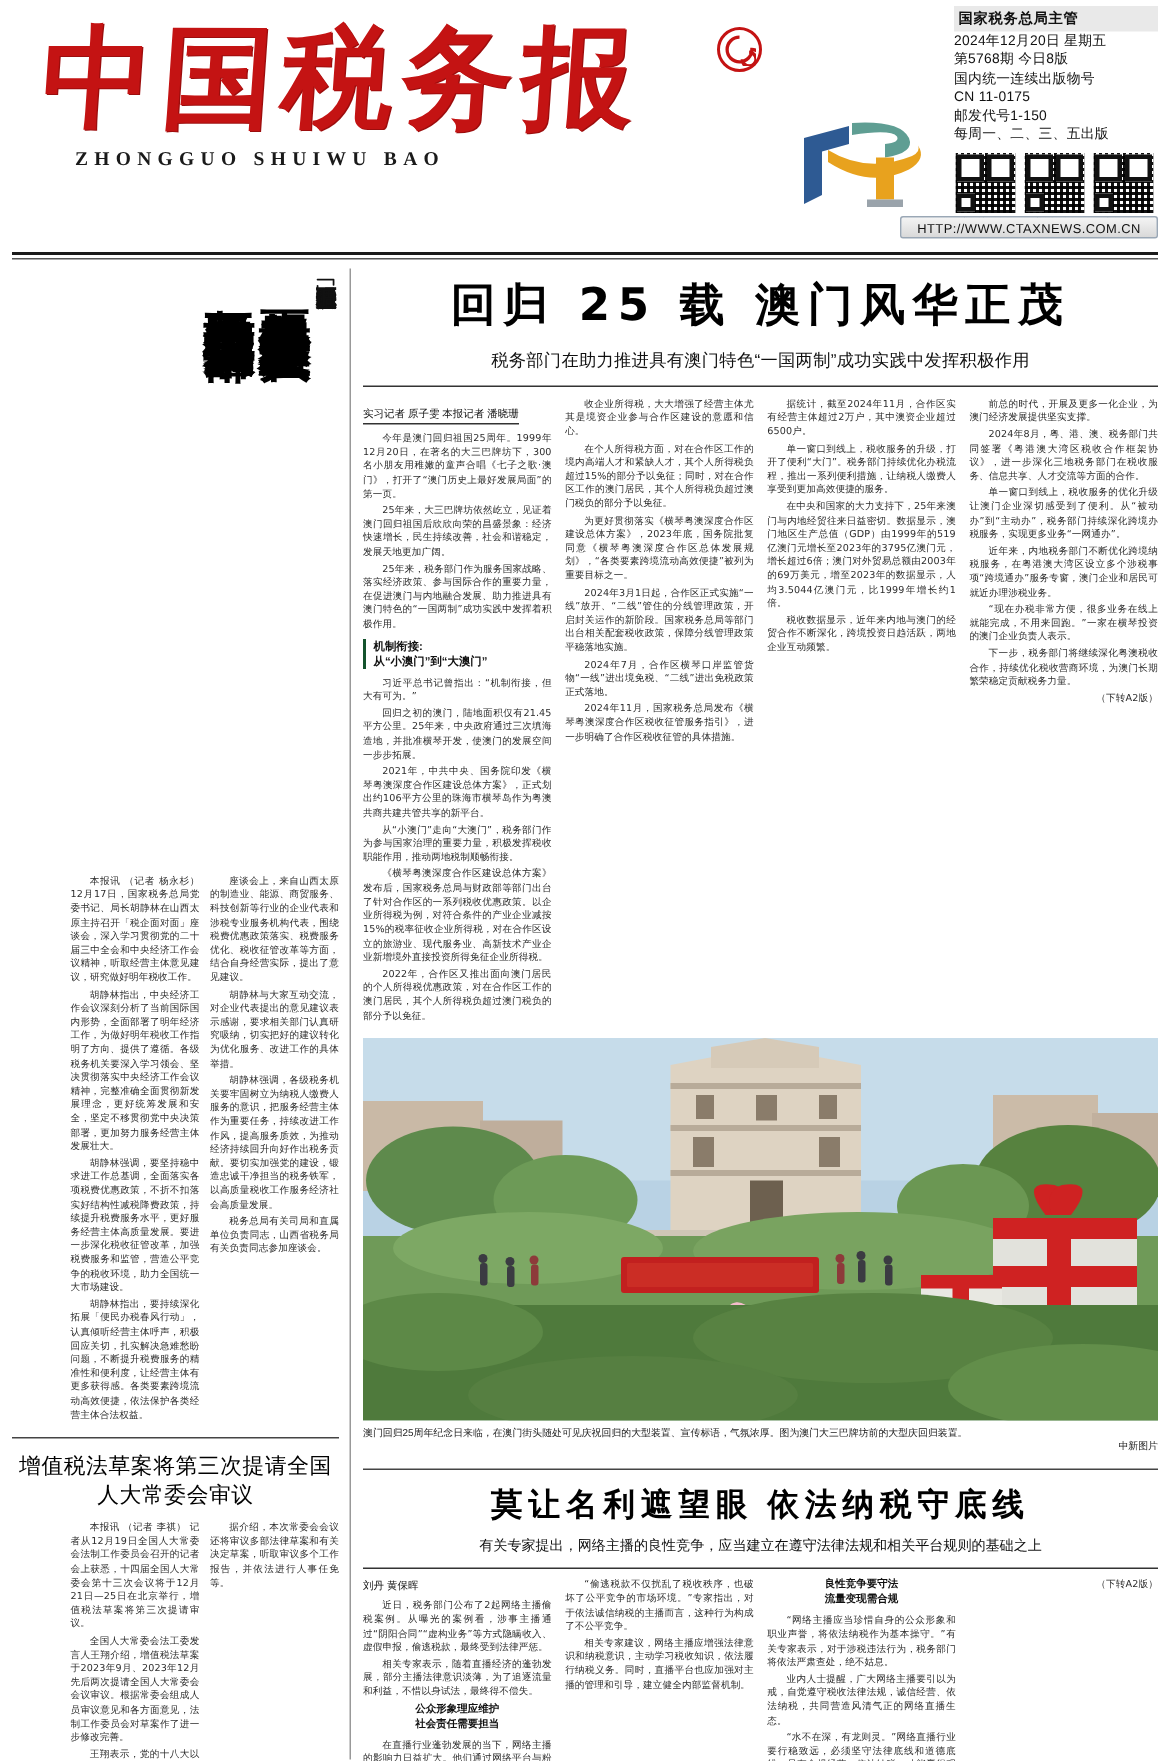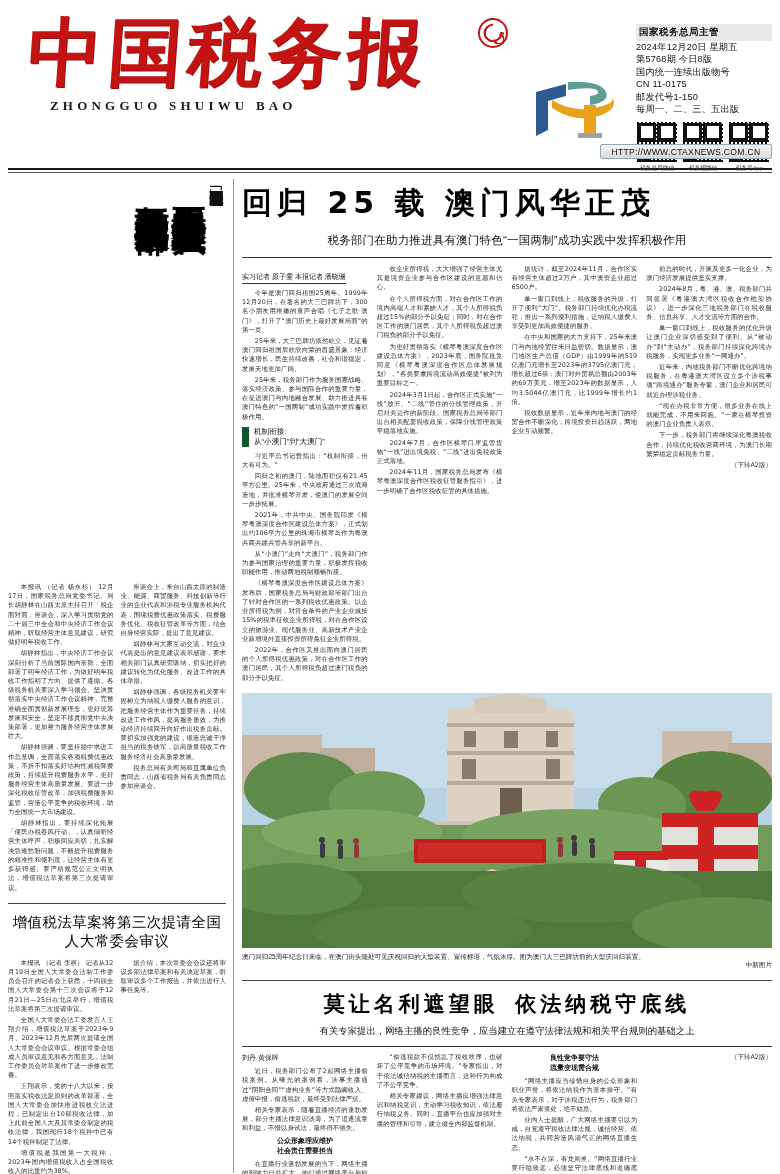--- a/index.html
+++ b/index.html
@@ -34,21 +34,21 @@
     width: 30px; height: 30px; border-radius: 50%;
     border: 2px solid #c41313;
     display: flex; align-items: center; justify-content: center;
   }
   .seal svg { width: 22px; height: 22px; }
 
   
   .emblem { position: absolute; left: 528px; top: 72px; width: 92px; height: 70px; }
 
   
-  .mh-right { position: absolute; right: 8px; top: 24px; width: 136px; }
+  .mh-right { position: absolute; right: 8px; top: 4px; width: 136px; }
   .mh-right .org {
     font-size: 9.5px; font-weight: 700; color: #111;
     background: #e9e9e9; padding: 2px 3px; letter-spacing: .5px; text-align: left;
   }
   .mh-right .line { font-size: 9.2px; line-height: 12.4px; color: #111; letter-spacing: .2px; }
   .qr-row { display: flex; gap: 4px; margin-top: 6px; }
   .qr-cell { width: 42px; }
   .qr {
     width: 42px; height: 42px;
     background-image:
@@ -88,68 +88,68 @@
   
   .vhead-wrap { display: flex; flex-direction: row-reverse; justify-content: flex-start; height: 400px; gap: 2px; }
   .vline {
     writing-mode: vertical-rl; text-orientation: upright;
     font-family: "DejaVu Sans","Liberation Sans",sans-serif;
     font-weight: 700; color: #000;
   }
   .vline.big { font-size: 35px; letter-spacing: 1px; line-height: 1.0; }
   .vline.small { font-size: 13.5px; letter-spacing: 0px; padding-top: 2px; color:#111; }
 
-  .lead-cols { display: flex; gap: 7px; margin-top: 4px; }
+  .lead-cols { display: flex; gap: 7px; margin-top: 4px; margin-left: 39px; }
   .lead-col { width: 107px; }
   .body-txt {
     font-size: 6.4px; line-height: 9.2px; text-align: justify;
     color: #2b2b2b; letter-spacing: .1px;
     font-family: "DejaVu Sans","Liberation Sans",sans-serif;
   }
   .body-txt p { text-indent: 2em; margin-bottom: 2px; }
 
   .hr-sec { height: 1px; background: #444; margin: 8px 0 9px 0; }
   .sub-headline {
     font-family: "DejaVu Sans","Liberation Sans",sans-serif;
     font-weight: 400; font-size: 14.5px; text-align: center;
     letter-spacing: .4px; color: #000; margin-bottom: 8px;
   }
 
   
   .main-head {
     font-family: "DejaVu Sans","Liberation Sans",sans-serif;
-    font-weight: 700; font-size: 30px; text-align: left;
+    font-weight: 700; font-size: 30px; text-align: center;
     letter-spacing: 5px; color: #000; margin-top: 4px;
   }
   .main-sub {
     font-size: 11.5px; text-align: center; color: #111; margin-top: 9px; letter-spacing: .2px;
   }
   .main-rule { height: 1px; background: #333; margin: 9px 0 7px 0; }
   .byline { font-size: 7px; text-align:left; color:#111; border-bottom:1px solid #333; display:inline-block; padding-bottom:1px; margin-bottom:5px; }
 
   .art-cols { display: flex; gap: 9px; }
   .art-col { width: 127px; }
   .sec-tag {
-    border-left: 7px solid #14532d; padding-left: 5px;
-    font-size: 7.6px; font-weight: 400; line-height: 10px;
+    border-left: 2px solid #14532d; padding-left: 5px;
+    font-size: 7.6px; font-weight: 700; line-height: 10px;
     margin: 5px 0 5px 0; color: #111;
   }
 
   
   .photo-box { margin-top: 8px; position: relative; }
   .photo {
     width: 100%; height: 255px; position: relative; overflow: hidden;
     background: linear-gradient(#bcd4e6 0%, #cfe0ec 30%, #9db98d 55%, #7a9c6a 100%);
   }
   .pcap { font-size: 6.6px; line-height: 9.4px; color: #222; margin-top: 4px; text-align: justify; }
   .pcred { font-size: 6.6px; text-align: right; color: #222; }
 
   .sec2 { margin-top: 10px; border-top: 1px solid #444; padding-top: 9px; }
   .sec2-head {
-    font-family: Liberation Mono, monospace;
+    font-family: Liberation Serif, serif;
     font-weight: 700; font-size: 21px; text-align: center; letter-spacing: 4px; color: #000;
   }
   .sec2-sub { font-size: 9.4px; text-align: center; margin-top: 7px; color: #111; }
   .sec2-rule { height:1px; background:#333; margin: 8px 0 6px 0; }
   .sec2-cols { display:flex; gap: 9px; }
   .sec2-col { width: 127px; }
   .auth { font-size: 7px; color:#111; margin-bottom: 4px; }
   .mini-head { font-size:7px; font-weight:700; text-align:center; line-height:10px; margin-bottom:4px;}
 </style>
 </head>
@@ -226,21 +226,21 @@
         <div class="vline big">更加努力服务经营主体发展壮大</div>
         <div class="vline big">坚定不移贯彻党中央决策部署</div>
       </div>
 
       <div class="lead-cols">
         <div class="lead-col">
           <div class="body-txt">
             <p>本报讯 （记者 杨永杉） 12月17日，国家税务总局党委书记、局长胡静林在山西太原主持召开「税企面对面」座谈会，深入学习贯彻党的二十届三中全会和中央经济工作会议精神，听取经营主体意见建议，研究做好明年税收工作。</p>
             <p>胡静林指出，中央经济工作会议深刻分析了当前国际国内形势，全面部署了明年经济工作，为做好明年税收工作指明了方向、提供了遵循。各级税务机关要深入学习领会、坚决贯彻落实中央经济工作会议精神，完整准确全面贯彻新发展理念，更好统筹发展和安全，坚定不移贯彻党中央决策部署，更加努力服务经营主体发展壮大。</p>
             <p>胡静林强调，要坚持稳中求进工作总基调，全面落实各项税费优惠政策，不折不扣落实好结构性减税降费政策，持续提升税费服务水平，更好服务经营主体高质量发展。要进一步深化税收征管改革，加强税费服务和监管，营造公平竞争的税收环境，助力全国统一大市场建设。</p>
-            <p>胡静林指出，要持续深化拓展「便民办税春风行动」，认真倾听经营主体呼声，积极回应关切，扎实解决急难愁盼问题，不断提升税费服务的精准性和便利度，让经营主体有更多获得感。要严格规范公正文明执法，增值税法草案将第三次提请审议。</p>
+            <p>胡静林指出，要持续深化拓展「便民办税春风行动」，认真倾听经营主体呼声，积极回应关切，扎实解决急难愁盼问题，不断提升税费服务的精准性和便利度，让经营主体有更多获得感。各类要素跨境流动高效便捷，依法保护各类经营主体合法权益。</p>
           </div>
         </div>
         <div class="lead-col">
           <div class="body-txt">
             <p>座谈会上，来自山西太原的制造业、能源、商贸服务、科技创新等行业的企业代表和涉税专业服务机构代表，围绕税费优惠政策落实、税费服务优化、税收征管改革等方面，结合自身经营实际，提出了意见建议。</p>
             <p>胡静林与大家互动交流，对企业代表提出的意见建议表示感谢，要求相关部门认真研究吸纳，切实把好的建议转化为优化服务、改进工作的具体举措。</p>
             <p>胡静林强调，各级税务机关要牢固树立为纳税人缴费人服务的意识，把服务经营主体作为重要任务，持续改进工作作风，提高服务质效，为推动经济持续回升向好作出税务贡献。要切实加强党的建设，锻造忠诚干净担当的税务铁军，以高质量税收工作服务经济社会高质量发展。</p>
             <p>税务总局有关司局和直属单位负责同志，山西省税务局有关负责同志参加座谈会。</p>
           </div>
         </div>

